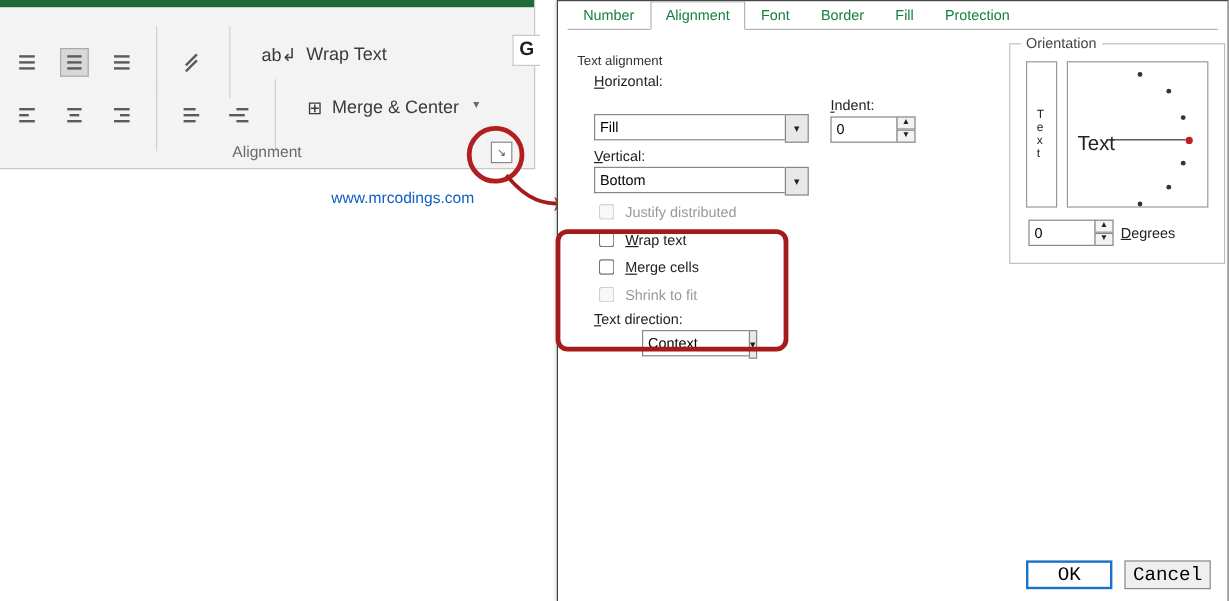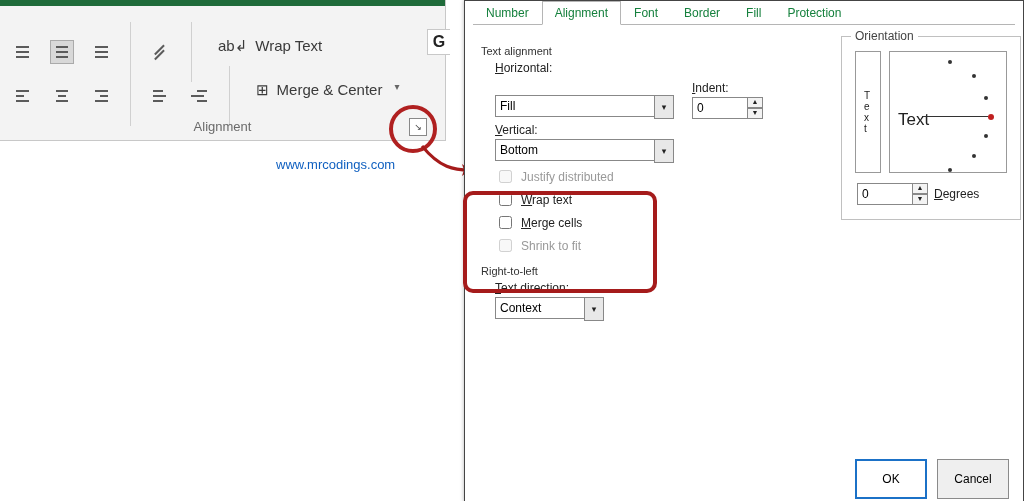--- a/index.html
+++ b/index.html
@@ -55,21 +55,21 @@
 select,input[type=text]{border:1px solid #888;height:20px;font-family:inherit;font-size:12px;padding:0 4px}
 .combo{display:inline-flex}
 .combo input{width:150px;border-right:none}
 .combo .cb{width:18px;height:22px;border:1px solid #888;background:#e8e8e8;display:flex;align-items:center;justify-content:center;font-size:9px;cursor:pointer}
 .chk{display:flex;align-items:center;margin:4px 0;gap:6px}
 .chk input{width:13px;height:13px}
 .chk.disabled{color:#999}
 .section-title{font-size:11px;color:#333;margin-top:10px}
 .redbox{position:absolute;border:4px solid #a51b1b;border-radius:10px;pointer-events:none}
 .dlg-foot{position:absolute;left:0;right:0;bottom:0;height:44px;display:flex;justify-content:flex-end;align-items:center;gap:10px;padding:0 14px;box-sizing:border-box}
-.btn{min-width:72px;height:40px;border:1px solid #8a8a8a;background:#efefef;cursor:pointer;font-family:Liberation Sans, sans-serif;font-size:12px}
+.btn{min-width:72px;height:24px;border:1px solid #8a8a8a;background:#efefef;cursor:pointer;font-family:Liberation Mono, monospace;font-size:16px}
 .btn.primary{border:2px solid #1b71c7;background:#fff}
 </style>
 </head>
 <body>
 
 <div class="canvas">
 
   <div class="ribbon">
     <div class="greenline"></div>
     <div class="grid-row1">
@@ -198,25 +198,24 @@
         <div class="chk">
             <input type="checkbox" style="">
             <span><u>M</u>erge cells</span>
           </div>
         <div class="chk disabled">
             <input type="checkbox" disabled="" style="">
             <span>Shrink to fit</span>
           </div>
       </div>
 
-      <div class="section-title">Right-to-left</div>
       <div style="margin-left:14px">
         <label class="lbl"><u>T</u>ext direction:</label>
         <div class="combo" style="width:110px">
-          <input type="text" style="width: 80px;" value="Context">
+          <input type="text" style="width: 80px; margin-left: 40px;" value="Context">
           <div class="cb">▾</div>
         </div>
       </div>
 
       <fieldset class="orient">
         <legend>Orientation</legend>
         <div class="orient-box">
           <div class="orient-left">T<br>e<br>x<br>t</div>
           <div class="orient-right">
             <span class="txt">Text</span>

